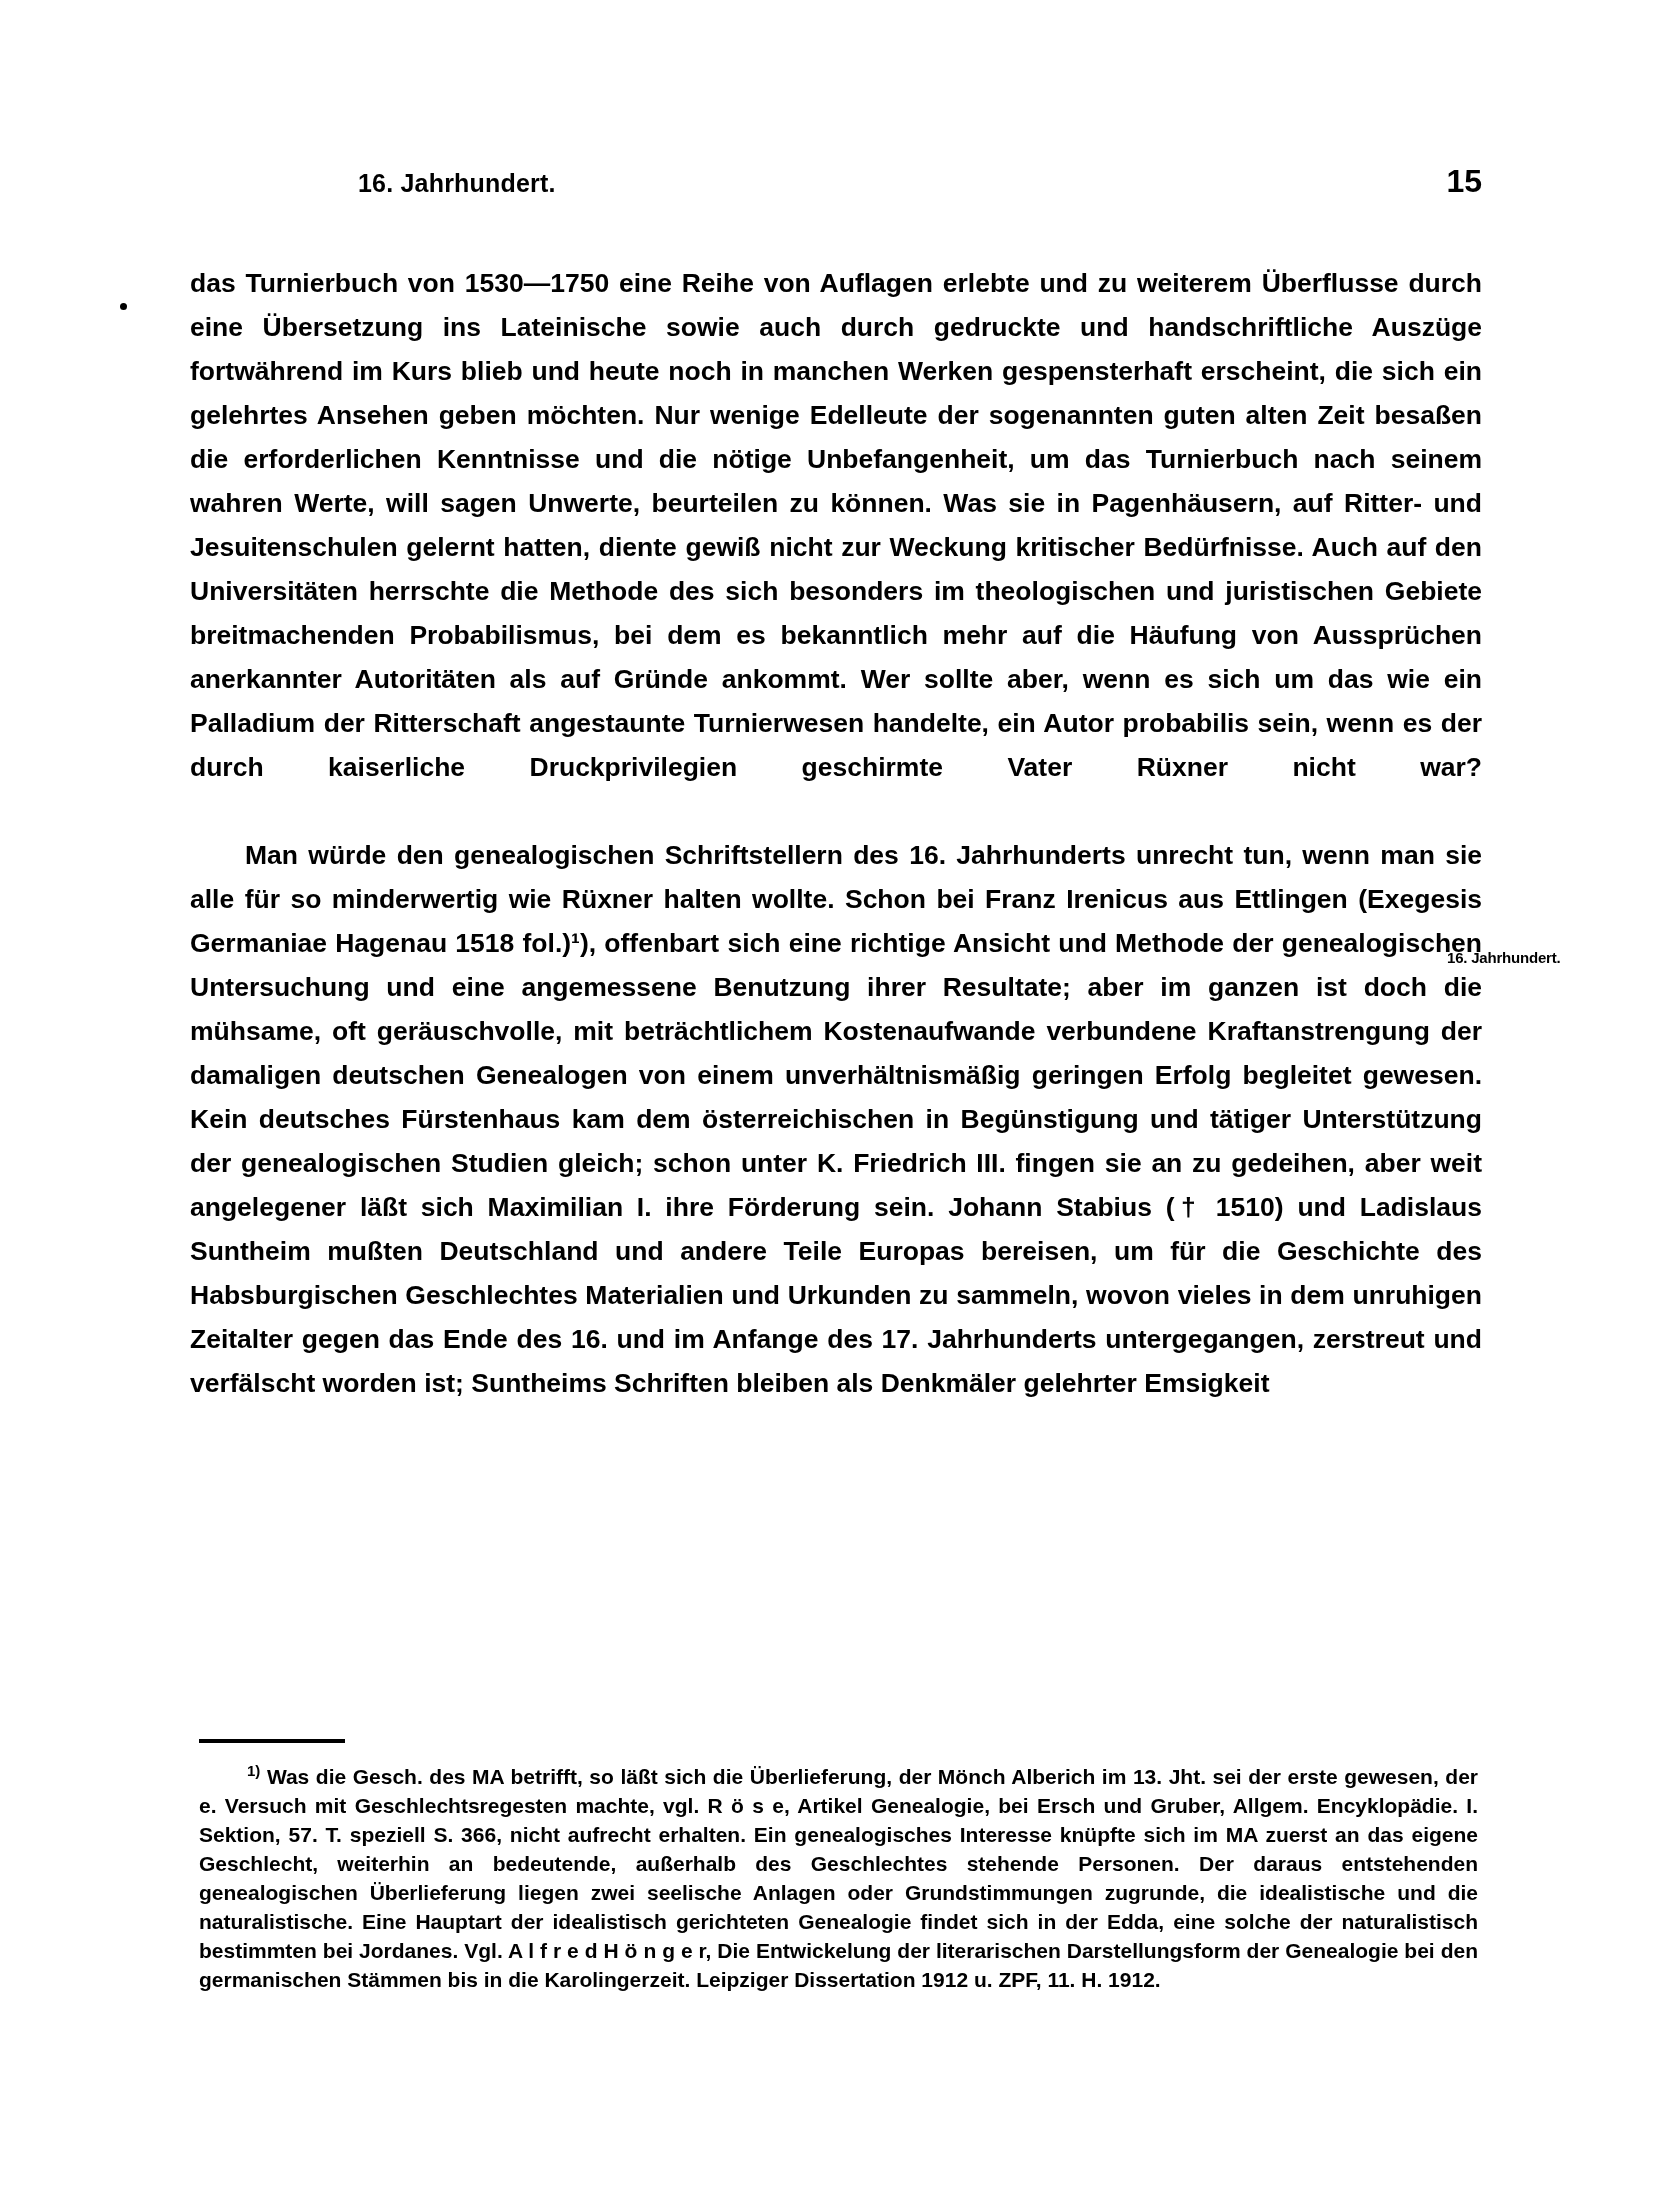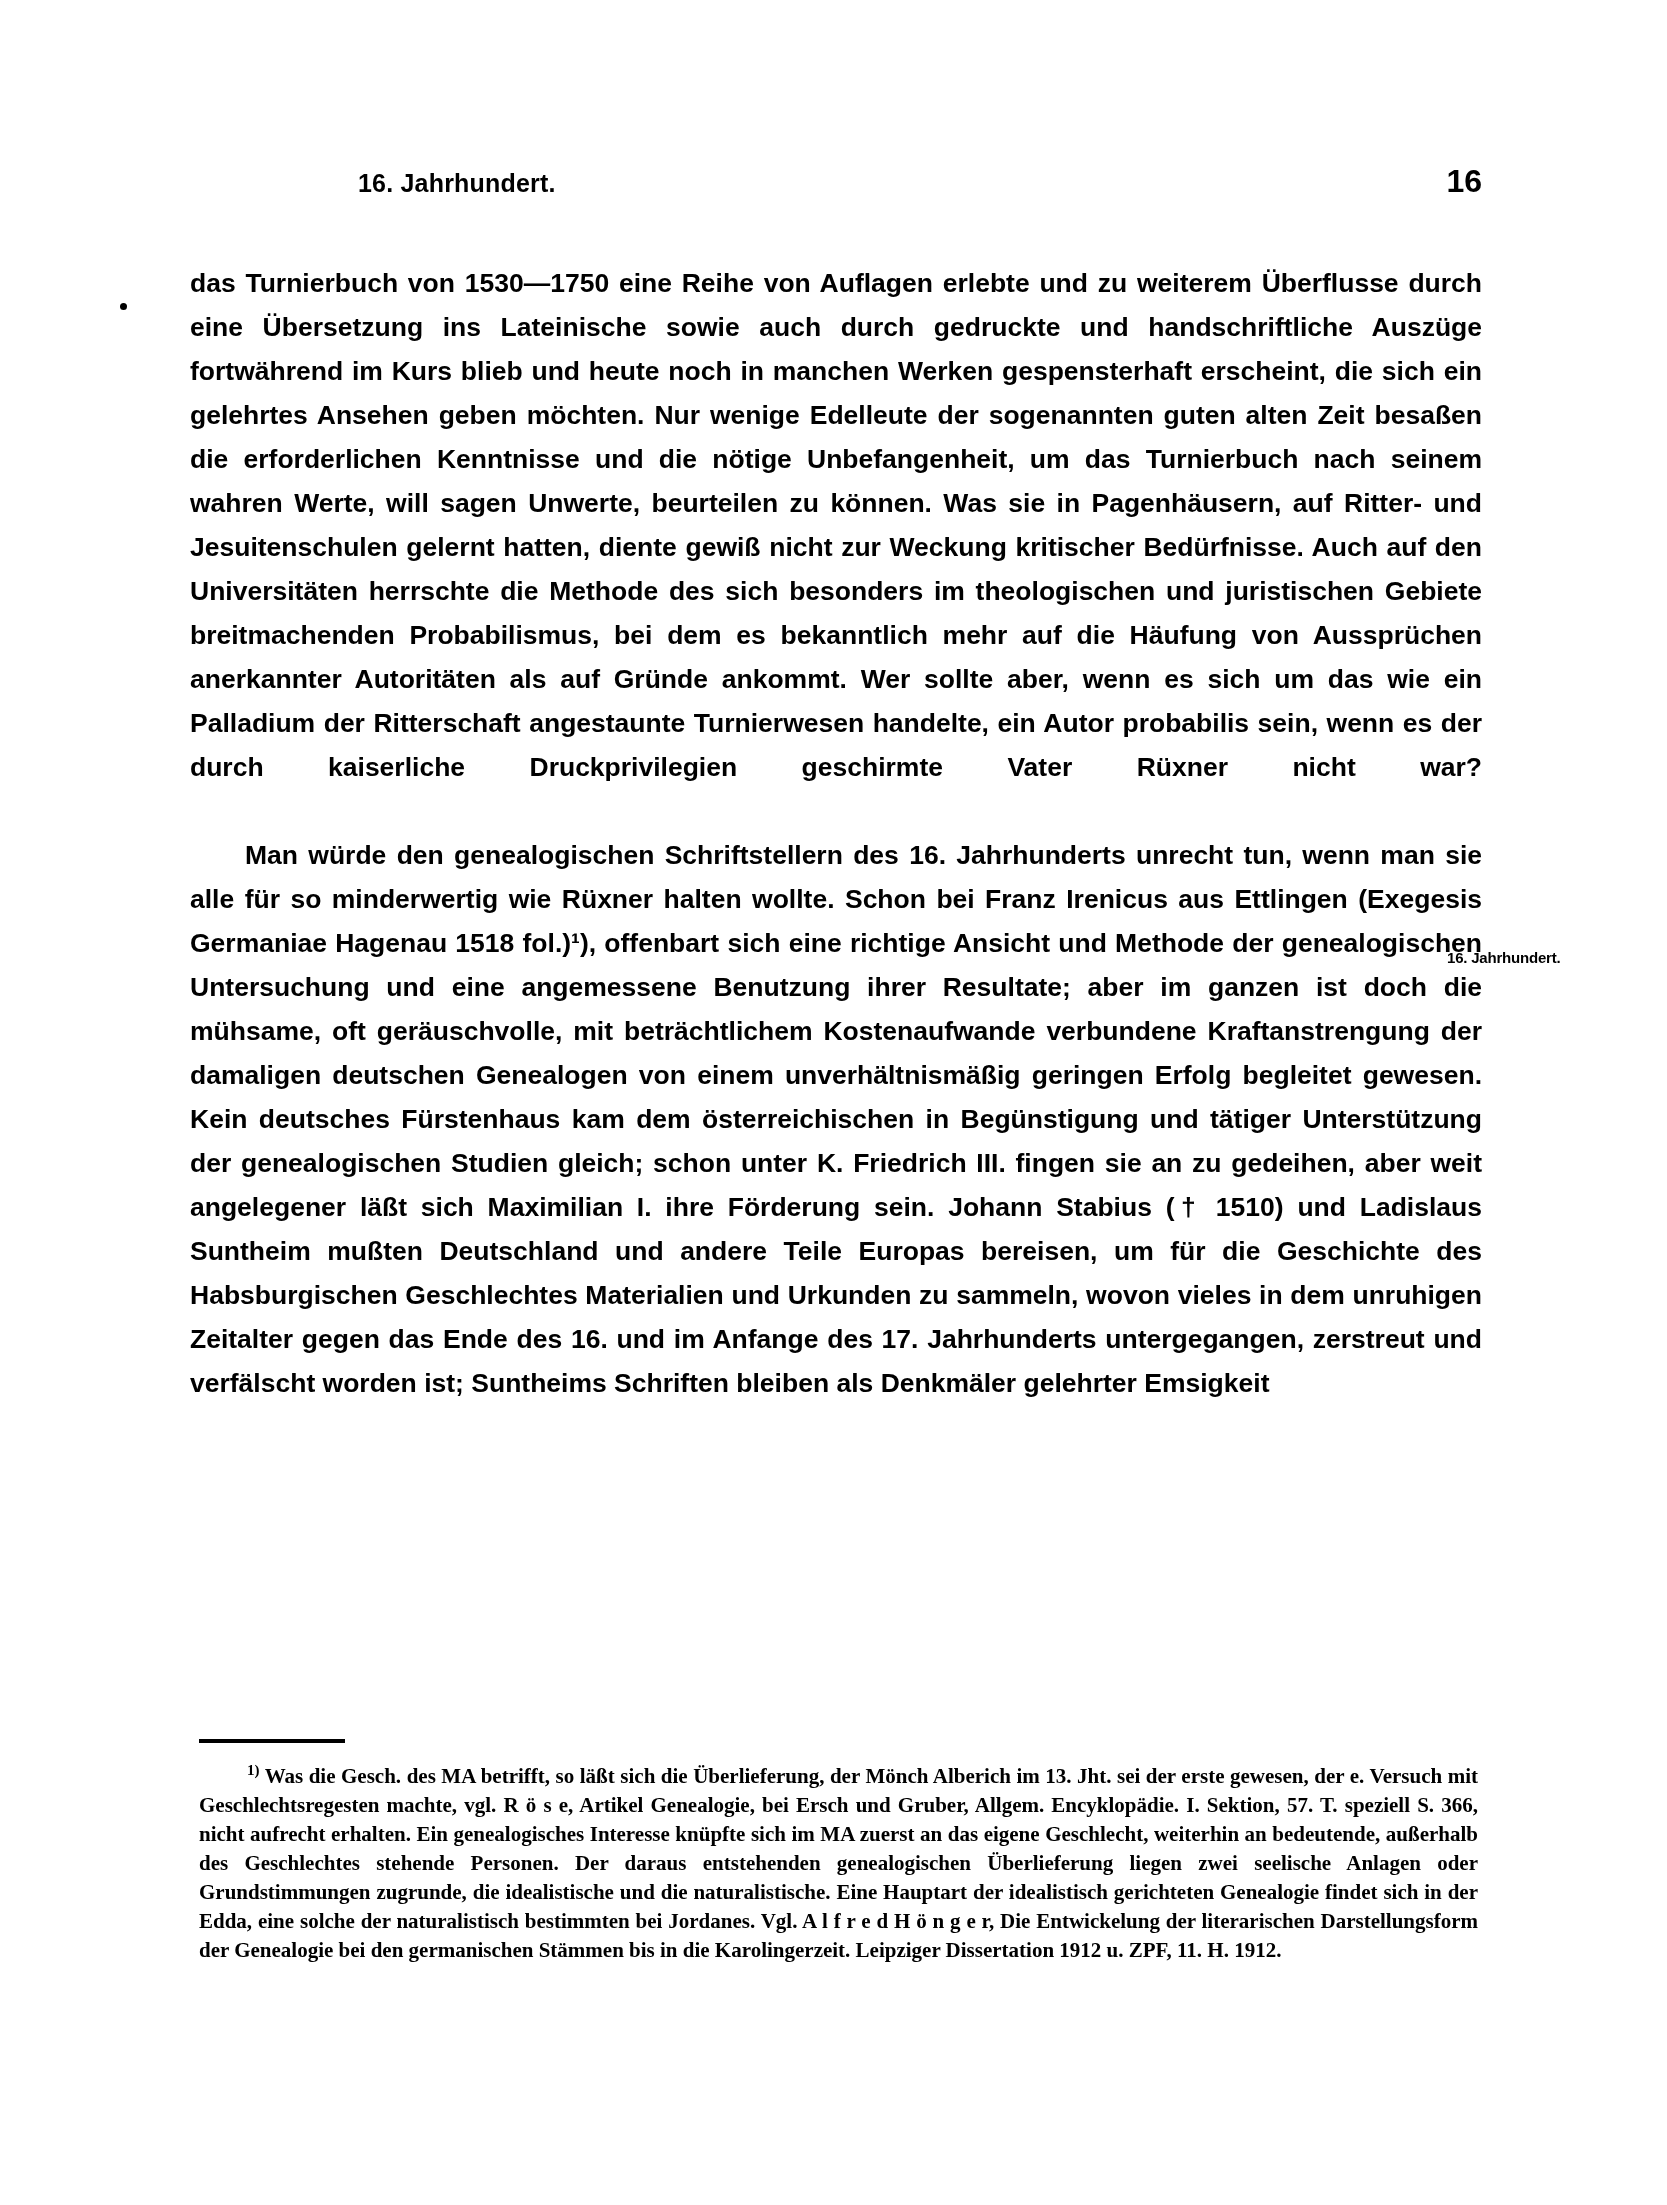--- a/index.html
+++ b/index.html
@@ -104,21 +104,21 @@
     top: 1739px;
     width: 146px;
     height: 4px;
     background: #000;
   }
   .footnote {
     position: absolute;
     left: 199px;
     top: 1762px;
     width: 1279px;
-    font-family: Liberation Serif, serif;
+    font-family: Liberation Sans, sans-serif;
     font-weight: 700;
     font-size: 21px;
     line-height: 29px;
     text-align: justify;
     text-justify: inter-word;
   }
   .footnote p {
     margin: 0;
     text-indent: 48px;
   }
@@ -128,21 +128,21 @@
     line-height: 0;
   }
 </style>
 </head>
 <body>
 
 <div class="page">
 
   <div class="running-head">
     <span class="running-head-title">16. Jahrhundert.</span>
-    <span class="running-head-page">16</span>
+    <span class="running-head-page">15</span>
   </div>
 
   <div class="margin-speck"></div>
 
   <div class="body-block">
     <p>das Turnierbuch von 1530—1750 eine Reihe von Auflagen erlebte und zu weiterem Überflusse durch eine Übersetzung ins Lateinische sowie auch durch gedruckte und handschriftliche Auszüge fortwährend im Kurs blieb und heute noch in manchen Werken gespensterhaft erscheint, die sich ein gelehrtes Ansehen geben möchten. Nur wenige Edelleute der sogenannten guten alten Zeit besaßen die erforderlichen Kenntnisse und die nötige Unbefangenheit, um das Turnierbuch nach seinem wahren Werte, will sagen Unwerte, beurteilen zu können. Was sie in Pagenhäusern, auf Ritter- und Jesuitenschulen gelernt hatten, diente gewiß nicht zur Weckung kritischer Bedürfnisse. Auch auf den Universitäten herrschte die Methode des sich besonders im theologischen und juristischen Gebiete breitmachenden Probabilismus, bei dem es bekanntlich mehr auf die Häufung von Aussprüchen anerkannter Autoritäten als auf Gründe ankommt. Wer sollte aber, wenn es sich um das wie ein Palladium der Ritterschaft angestaunte Turnierwesen handelte, ein Autor probabilis sein, wenn es der durch kaiserliche Druckprivilegien geschirmte Vater Rüxner nicht war?</p>
     <p class="indented ragged-last">Man würde den genealogischen Schriftstellern des 16. Jahrhunderts unrecht tun, wenn man sie alle für so minderwertig wie Rüxner halten wollte. Schon bei Franz Irenicus aus Ettlingen (Exegesis Germaniae Hagenau 1518 fol.)¹), offenbart sich eine richtige Ansicht und Methode der genealogischen Untersuchung und eine angemessene Benutzung ihrer Resultate; aber im ganzen ist doch die mühsame, oft geräuschvolle, mit beträchtlichem Kostenaufwande verbundene Kraftanstrengung der damaligen deutschen Genealogen von einem unverhältnismäßig geringen Erfolg begleitet gewesen. Kein deutsches Fürstenhaus kam dem österreichischen in Begünstigung und tätiger Unterstützung der genealogischen Studien gleich; schon unter K. Friedrich III. fingen sie an zu gedeihen, aber weit angelegener läßt sich Maximilian I. ihre Förderung sein. Johann Stabius († 1510) und Ladislaus Suntheim mußten Deutschland und andere Teile Europas bereisen, um für die Geschichte des Habsburgischen Geschlechtes Materialien und Urkunden zu sammeln, wovon vieles in dem unruhigen Zeitalter gegen das Ende des 16. und im Anfange des 17. Jahrhunderts untergegangen, zerstreut und verfälscht worden ist; Suntheims Schriften bleiben als Denkmäler gelehrter Emsigkeit</p>
   </div>
 
   <div class="margin-note">16. Jahrhundert.</div>

